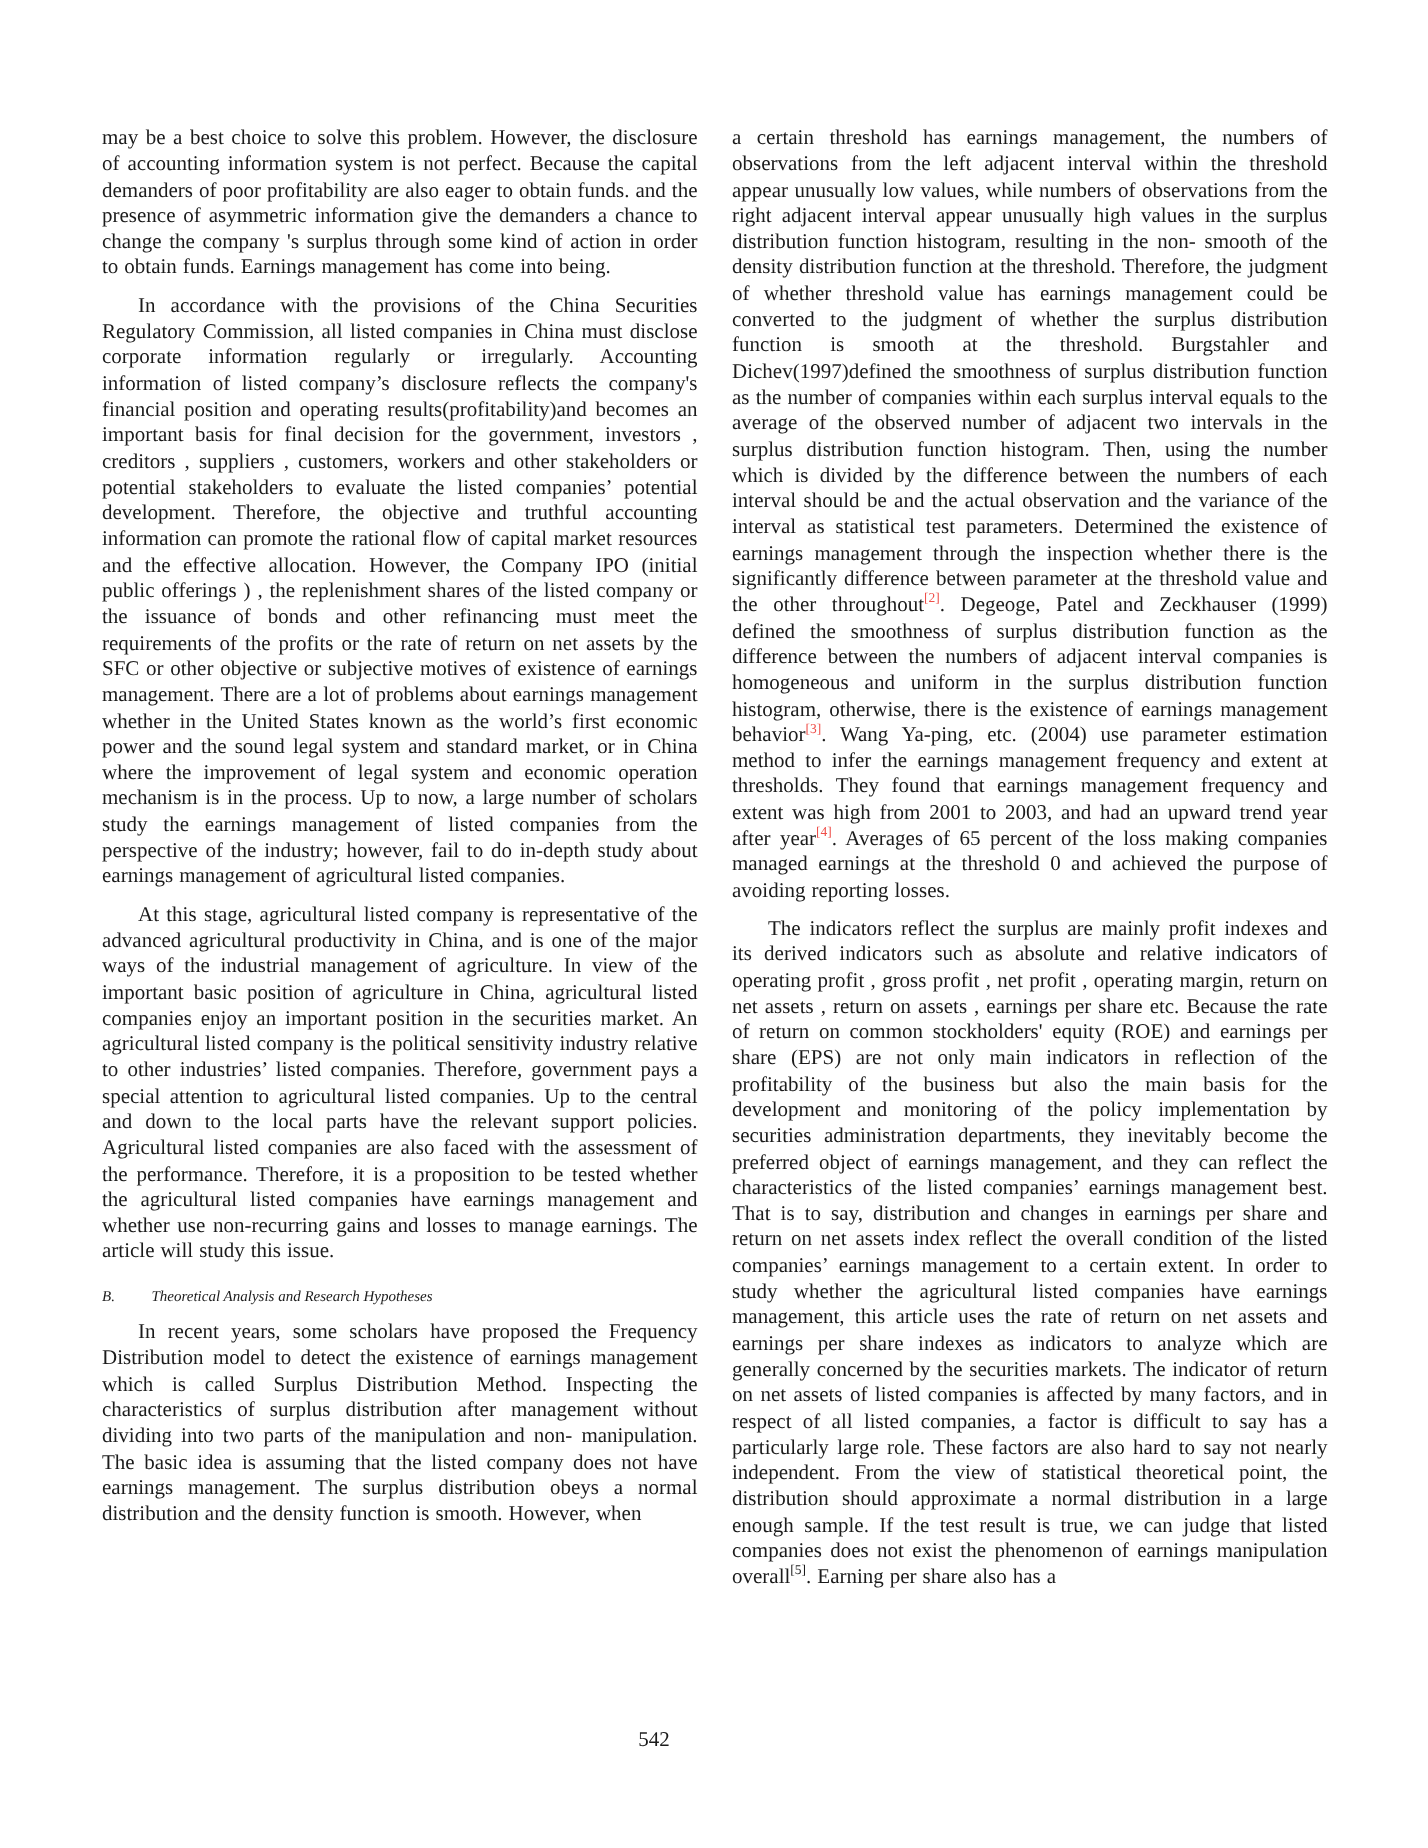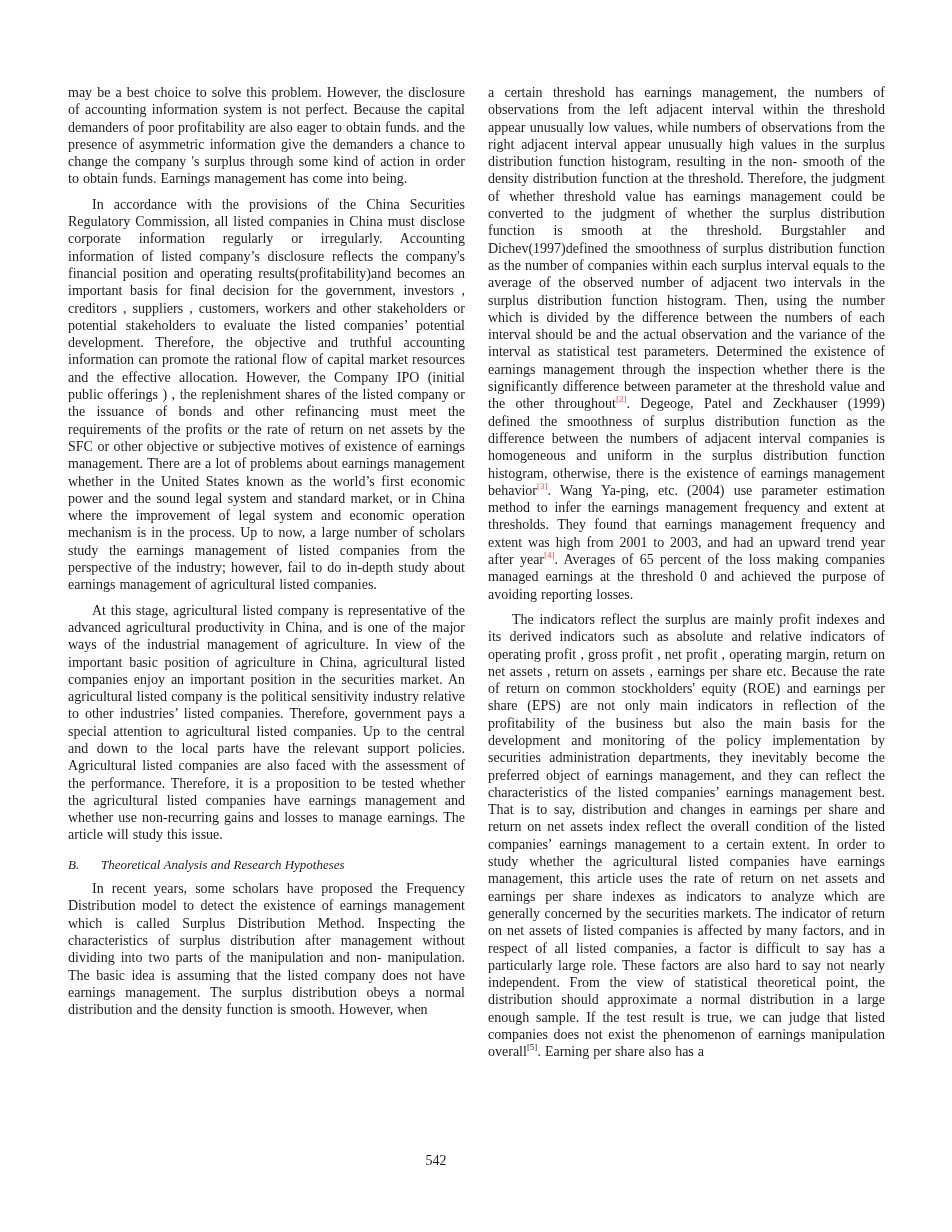--- a/index.html
+++ b/index.html
@@ -23,21 +23,21 @@
     text-align:justify;
     word-spacing:0.5px;
   }
   .para.indent{text-indent:24px;font-family:Liberation Serif, serif;}
   .para + .para{margin-top:8px;}
   .heading + .para{margin-top:6px;}
   .heading{
     margin-top:12px;
     margin-bottom:7px;
     font-style:italic;
-    font-size:13px;
+    font-size:10px;
     line-height:17.3px;
   }
   .h-label{display:inline-block;width:33px;}
   sup.ref{
     font-size:9px;
     line-height:0;
     vertical-align:super;
   }
   sup.ref.red{color:var(--ref-red);}
   .footer{

